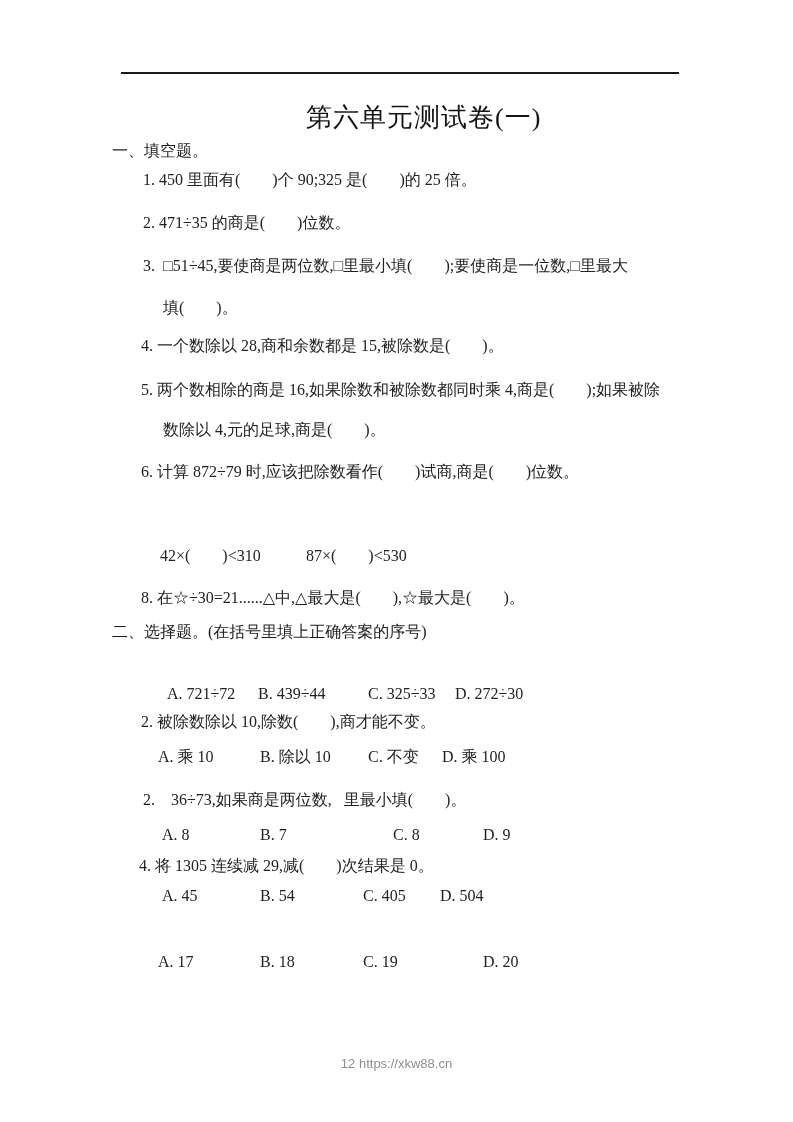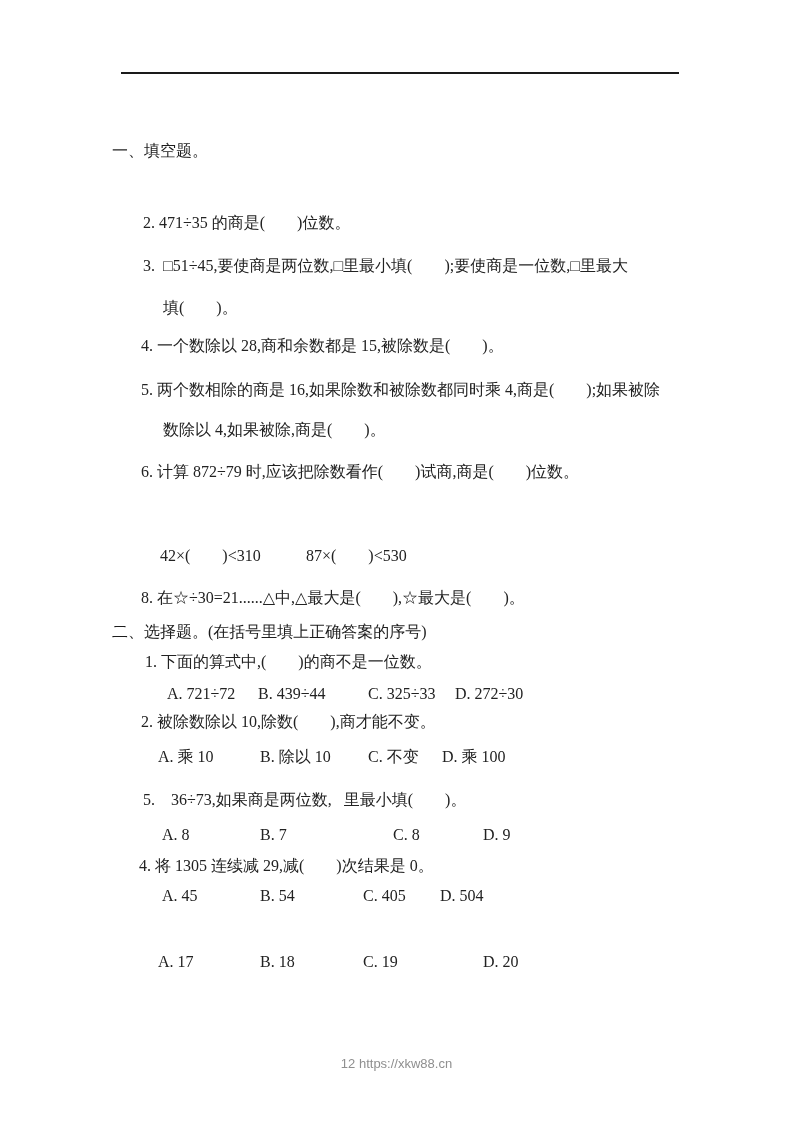--- a/index.html
+++ b/index.html
@@ -54,49 +54,50 @@
     white-space: pre;
   }
 </style>
 </head>
 <body>
 
 <div class="page">
 
   <div class="header-rule"></div>
 
+  <div class="doc-title">第六单元测试卷(一)</div>
 
   <div class="line section-heading" style="left:112px; top:141px">一、填空题。</div>
 
+  <div class="line" style="left:143px; top:170px">1. 450 里面有(        )个 90;325 是(        )的 25 倍。</div>
   <div class="line" style="left:143px; top:213px">2. 471÷35 的商是(        )位数。</div>
   <div class="line" style="left:143px; top:256px">3.  □51÷45,要使商是两位数,□里最小填(        );要使商是一位数,□里最大</div>
   <div class="line" style="left:163px; top:298px">填(        )。</div>
   <div class="line" style="left:141px; top:336px">4. 一个数除以 28,商和余数都是 15,被除数是(        )。</div>
   <div class="line" style="left:141px; top:380px">5. 两个数相除的商是 16,如果除数和被除数都同时乘 4,商是(        );如果被除</div>
-  <div class="line" style="left:163px; top:420px">数除以 4,如果被除,商是(        )。</div>
+  <div class="line" style="left:163px; top:420px">数除以 4,元的足球,商是(        )。</div>
   <div class="line" style="left:141px; top:462px">6. 计算 872÷79 时,应该把除数看作(        )试商,商是(        )位数。</div>
   <div class="line" style="left:160px; top:546px">42×(        )&lt;310</div>
   <div class="line" style="left:306px; top:546px">87×(        )&lt;530</div>
   <div class="line" style="left:141px; top:588px">8. 在☆÷30=21......△中,△最大是(        ),☆最大是(        )。</div>
 
   <div class="line section-heading" style="left:112px; top:622px">二、选择题。(在括号里填上正确答案的序号)</div>
 
-  <div class="line" style="left:145px; top:652px">1. 下面的算式中,(        )的商不是一位数。</div>
   <div class="line" style="left:167px; top:684px">A. 721÷72</div>
   <div class="line" style="left:258px; top:684px">B. 439÷44</div>
   <div class="line" style="left:368px; top:684px">C. 325÷33</div>
   <div class="line" style="left:455px; top:684px">D. 272÷30</div>
 
   <div class="line" style="left:141px; top:712px">2. 被除数除以 10,除数(        ),商才能不变。</div>
   <div class="line" style="left:158px; top:747px">A. 乘 10</div>
   <div class="line" style="left:260px; top:747px">B. 除以 10</div>
   <div class="line" style="left:368px; top:747px">C. 不变</div>
   <div class="line" style="left:442px; top:747px">D. 乘 100</div>
 
-  <div class="line" style="left:143px; top:790px">5.    36÷73,如果商是两位数,   里最小填(        )。</div>
+  <div class="line" style="left:143px; top:790px">2.    36÷73,如果商是两位数,   里最小填(        )。</div>
   <div class="line" style="left:162px; top:825px">A. 8</div>
   <div class="line" style="left:260px; top:825px">B. 7</div>
   <div class="line" style="left:393px; top:825px">C. 8</div>
   <div class="line" style="left:483px; top:825px">D. 9</div>
 
   <div class="line" style="left:139px; top:856px">4. 将 1305 连续减 29,减(        )次结果是 0。</div>
   <div class="line" style="left:162px; top:886px">A. 45</div>
   <div class="line" style="left:260px; top:886px">B. 54</div>
   <div class="line" style="left:363px; top:886px">C. 405</div>
   <div class="line" style="left:440px; top:886px">D. 504</div>

